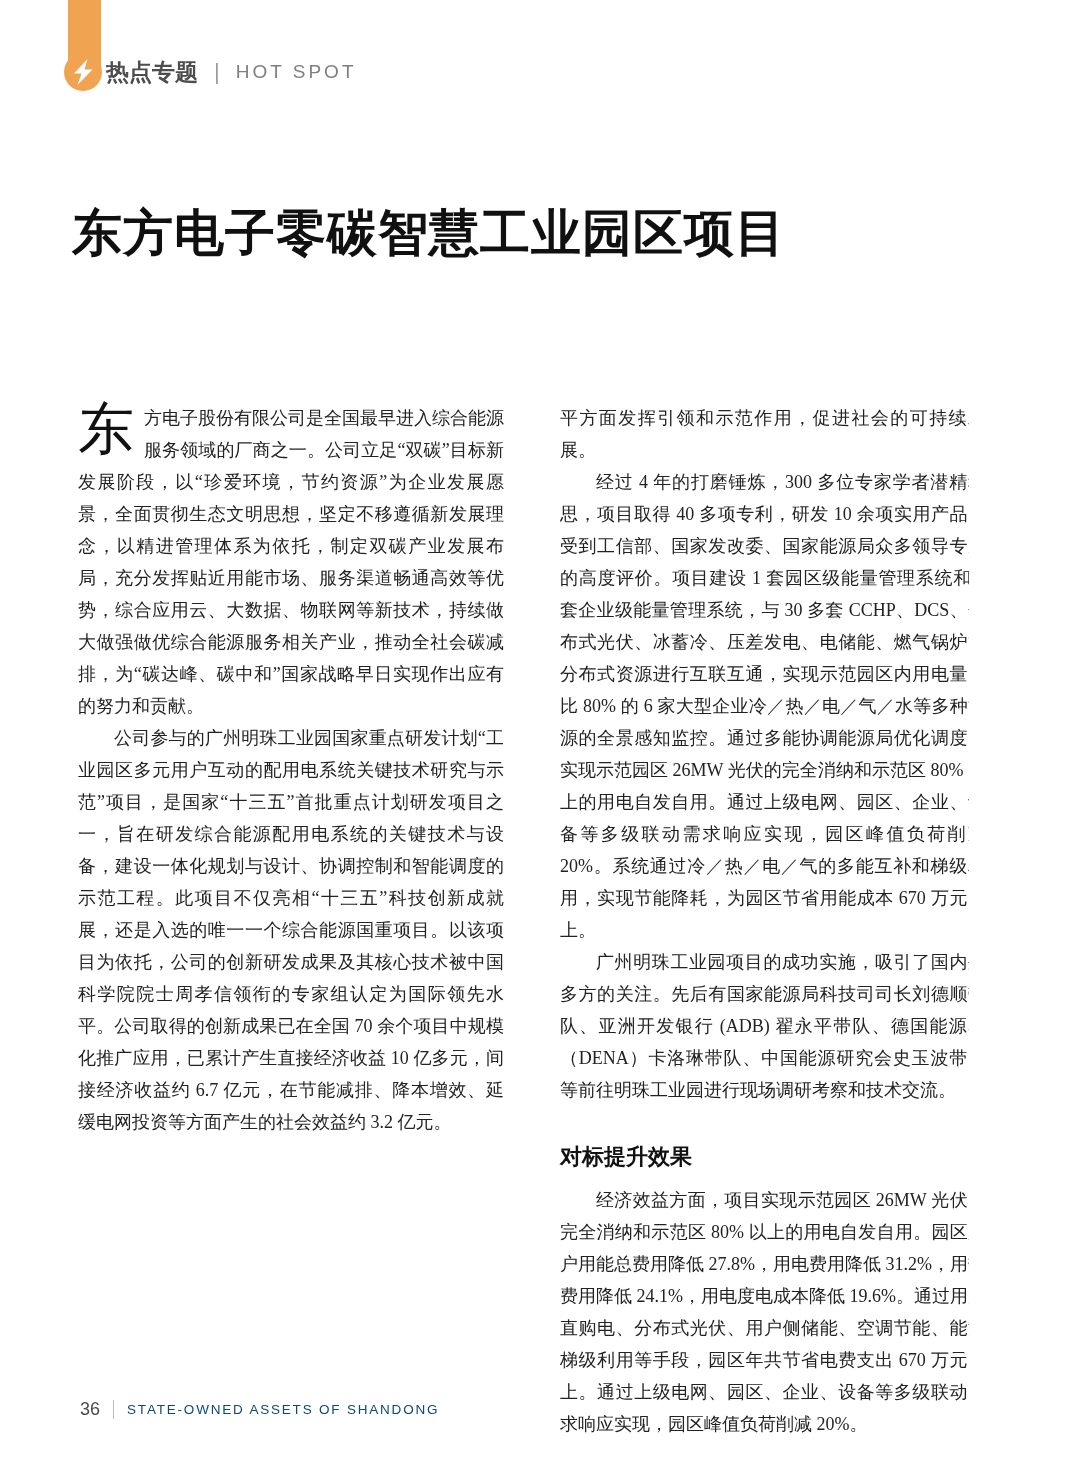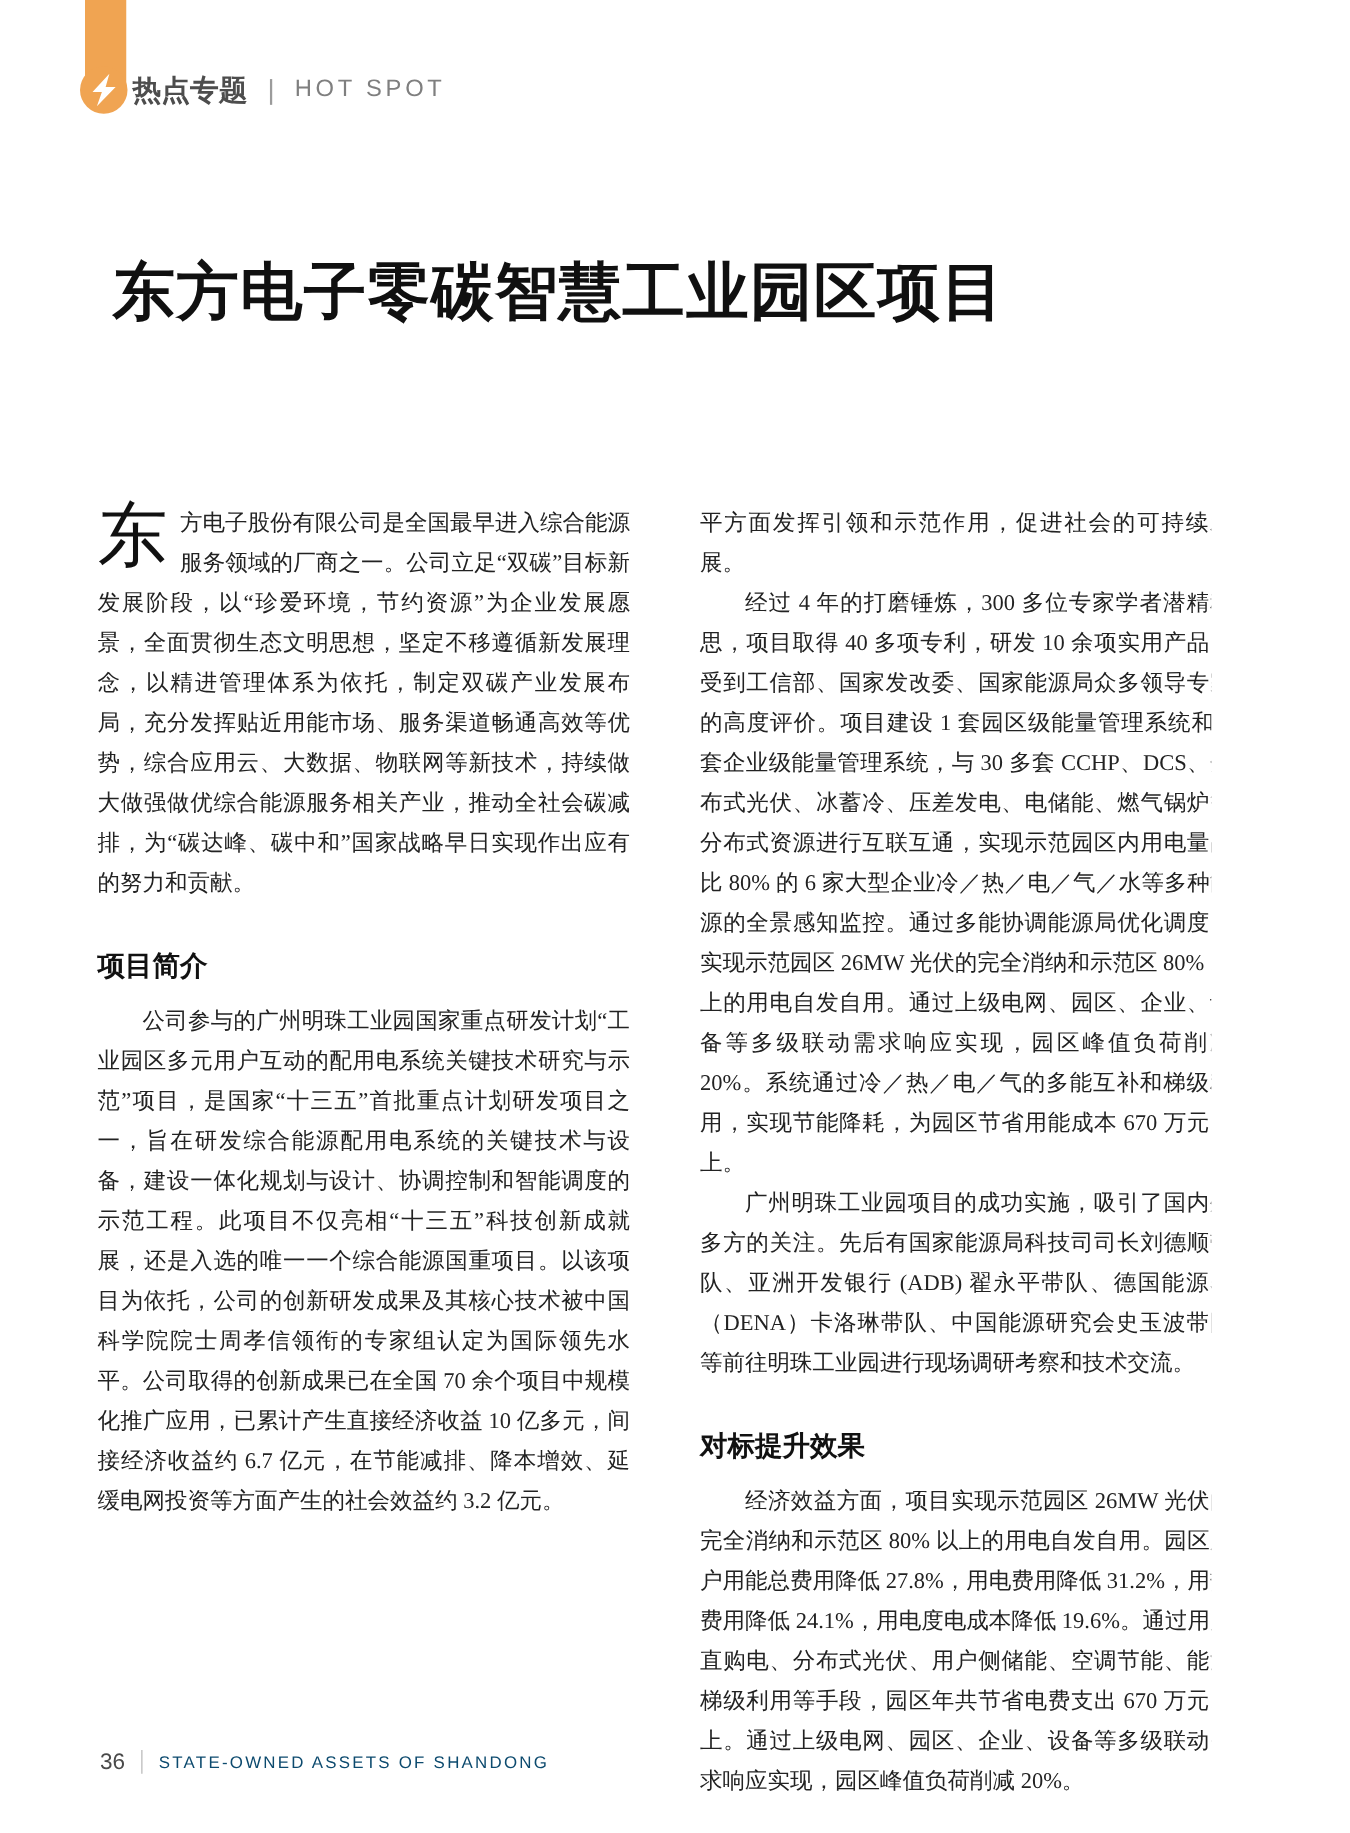--- a/index.html
+++ b/index.html
@@ -17,21 +17,21 @@
   .accent-bar { position: absolute; left: 68px; top: 0; width: 33px; height: 76px; background: var(--accent); }
   .header-row { position: absolute; left: 63px; top: 52px; display: flex; align-items: center; }
   .logo { width: 40px; height: 40px; display: inline-block; }
   .logo svg { width: 40px; height: 40px; display: block; }
   .label-cn { font-family: "Liberation Sans", sans-serif; font-weight: 700; font-size: 23px; color: #4d4d4d; margin-left: 3px; }
   .hdr-divider { color: #9b9b9b; margin: 0 16px; font-size: 22px; font-weight: 300; font-family: "Liberation Sans", sans-serif; }
   .label-en { font-family: "Liberation Sans", sans-serif; font-size: 19px; color: #7f7f7f; letter-spacing: 3px; }
 
   
   .article-title {
-    position: absolute; left: 90px; top: 200px; margin: 0;
+    position: absolute; left: 72px; top: 200px; margin: 0;
     font-family: "Liberation Serif", serif;
     font-size: 50px; font-weight: 900; color: #101010; letter-spacing: 1px;
     white-space: nowrap;
   }
 
   
   .columns { position: absolute; left: 78px; top: 402px; width: 908px; display: flex; gap: 56px; }
   .col { width: 426px; font-size: 18px; line-height: 32px; text-align: justify; color: #222; }
   .col p { margin: 0; }
   .col p.indent { text-indent: 2em; }
@@ -72,21 +72,20 @@
   </header>
 
   <h1 class="article-title">东方电子零碳智慧工业园区项目</h1>
 
   <main class="columns">
 
     <section class="col">
       <p class="intro">
         <span class="dropcap">东</span><span>方电子股份有限公司是全国最早进入综合能源服务领域的厂商之一。公司立足“双碳”目标新发展阶段，以“珍爱环境，节约资源”为企业发展愿景，全面贯彻生态文明思想，坚定不移遵循新发展理念，以精进管理体系为依托，制定双碳产业发展布局，充分发挥贴近用能市场、服务渠道畅通高效等优势，综合应用云、大数据、物联网等新技术，持续做大做强做优综合能源服务相关产业，推动全社会碳减排，为“碳达峰、碳中和”国家战略早日实现作出应有的努力和贡献。</span>
       </p>
-      <h2>项目简介</h2>
       <p class="indent">公司参与的广州明珠工业园国家重点研发计划“工业园区多元用户互动的配用电系统关键技术研究与示范”项目，是国家“十三五”首批重点计划研发项目之一，旨在研发综合能源配用电系统的关键技术与设备，建设一体化规划与设计、协调控制和智能调度的示范工程。此项目不仅亮相“十三五”科技创新成就展，还是入选的唯一一个综合能源国重项目。以该项目为依托，公司的创新研发成果及其核心技术被中国科学院院士周孝信领衔的专家组认定为国际领先水平。公司取得的创新成果已在全国 70 余个项目中规模化推广应用，已累计产生直接经济收益 10 亿多元，间接经济收益约 6.7 亿元，在节能减排、降本增效、延缓电网投资等方面产生的社会效益约 3.2 亿元。</p>
     </section>
 
     <section class="col">
       <p>平方面发挥引领和示范作用，促进社会的可持续发展。</p>
       <p class="indent">经过 4 年的打磨锤炼，300 多位专家学者潜精积思，项目取得 40 多项专利，研发 10 余项实用产品，受到工信部、国家发改委、国家能源局众多领导专家的高度评价。项目建设 1 套园区级能量管理系统和 6 套企业级能量管理系统，与 30 多套 CCHP、DCS、分布式光伏、冰蓄冷、压差发电、电储能、燃气锅炉等分布式资源进行互联互通，实现示范园区内用电量占比 80% 的 6 家大型企业冷／热／电／气／水等多种能源的全景感知监控。通过多能协调能源局优化调度，实现示范园区 26MW 光伏的完全消纳和示范区 80% 以上的用电自发自用。通过上级电网、园区、企业、设备等多级联动需求响应实现，园区峰值负荷削减 20%。系统通过冷／热／电／气的多能互补和梯级利用，实现节能降耗，为园区节省用能成本 670 万元以上。</p>
       <p class="indent">广州明珠工业园项目的成功实施，吸引了国内外多方的关注。先后有国家能源局科技司司长刘德顺带队、亚洲开发银行 (ADB) 翟永平带队、德国能源署（DENA）卡洛琳带队、中国能源研究会史玉波带队等前往明珠工业园进行现场调研考察和技术交流。</p>
       <h2>对标提升效果</h2>
       <p class="indent">经济效益方面，项目实现示范园区 26MW 光伏的完全消纳和示范区 80% 以上的用电自发自用。园区用户用能总费用降低 27.8%，用电费用降低 31.2%，用热费用降低 24.1%，用电度电成本降低 19.6%。通过用户直购电、分布式光伏、用户侧储能、空调节能、能源梯级利用等手段，园区年共节省电费支出 670 万元以上。通过上级电网、园区、企业、设备等多级联动需求响应实现，园区峰值负荷削减 20%。</p>
     </section>

